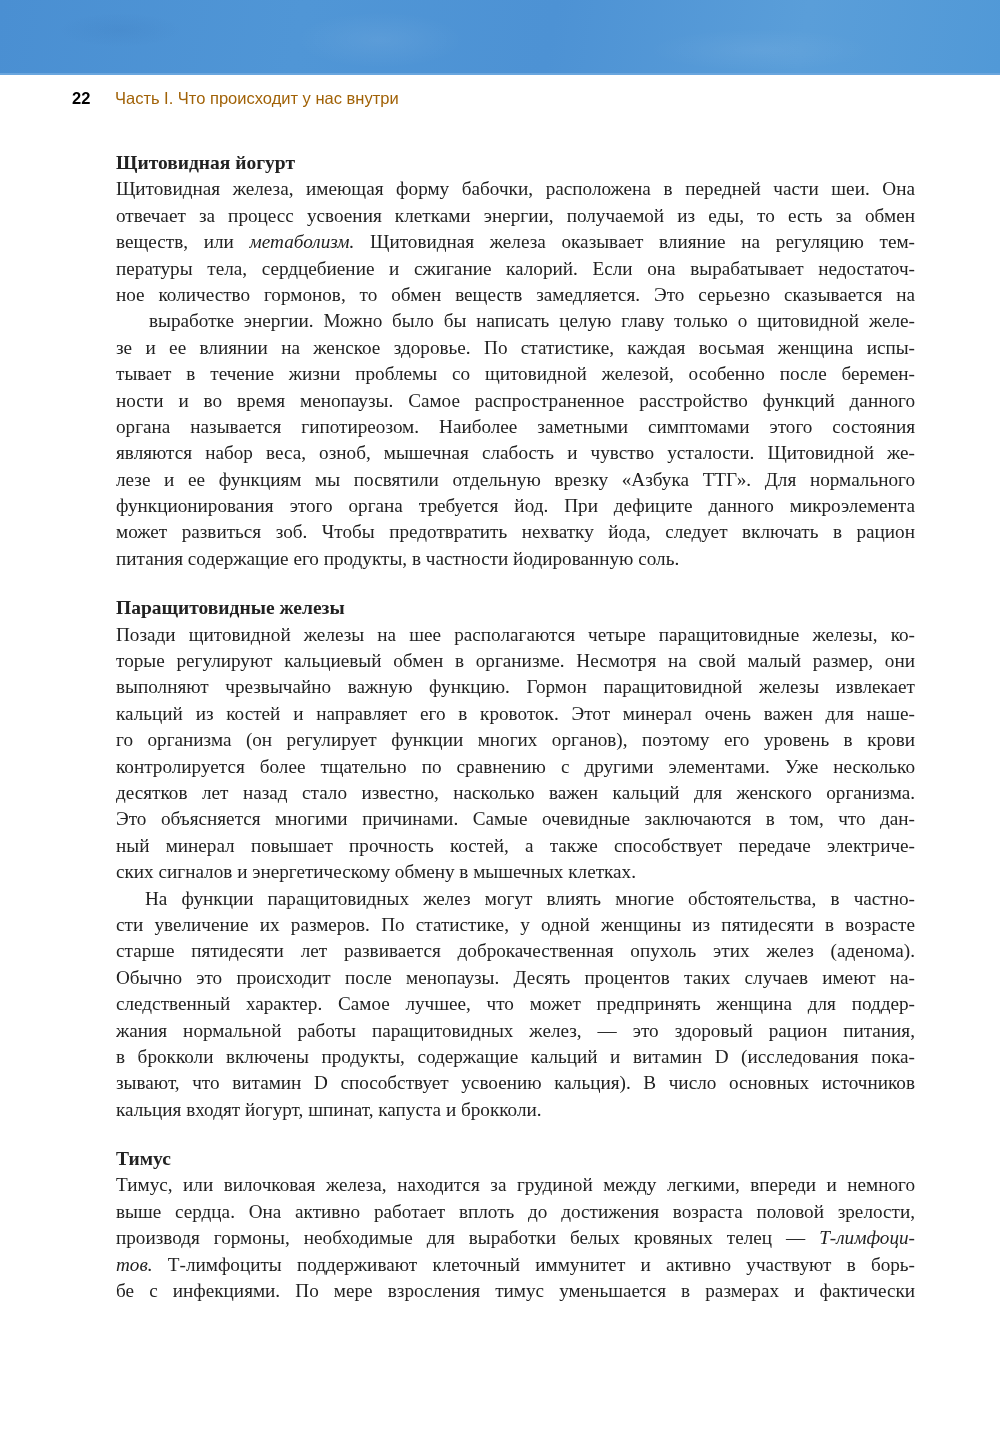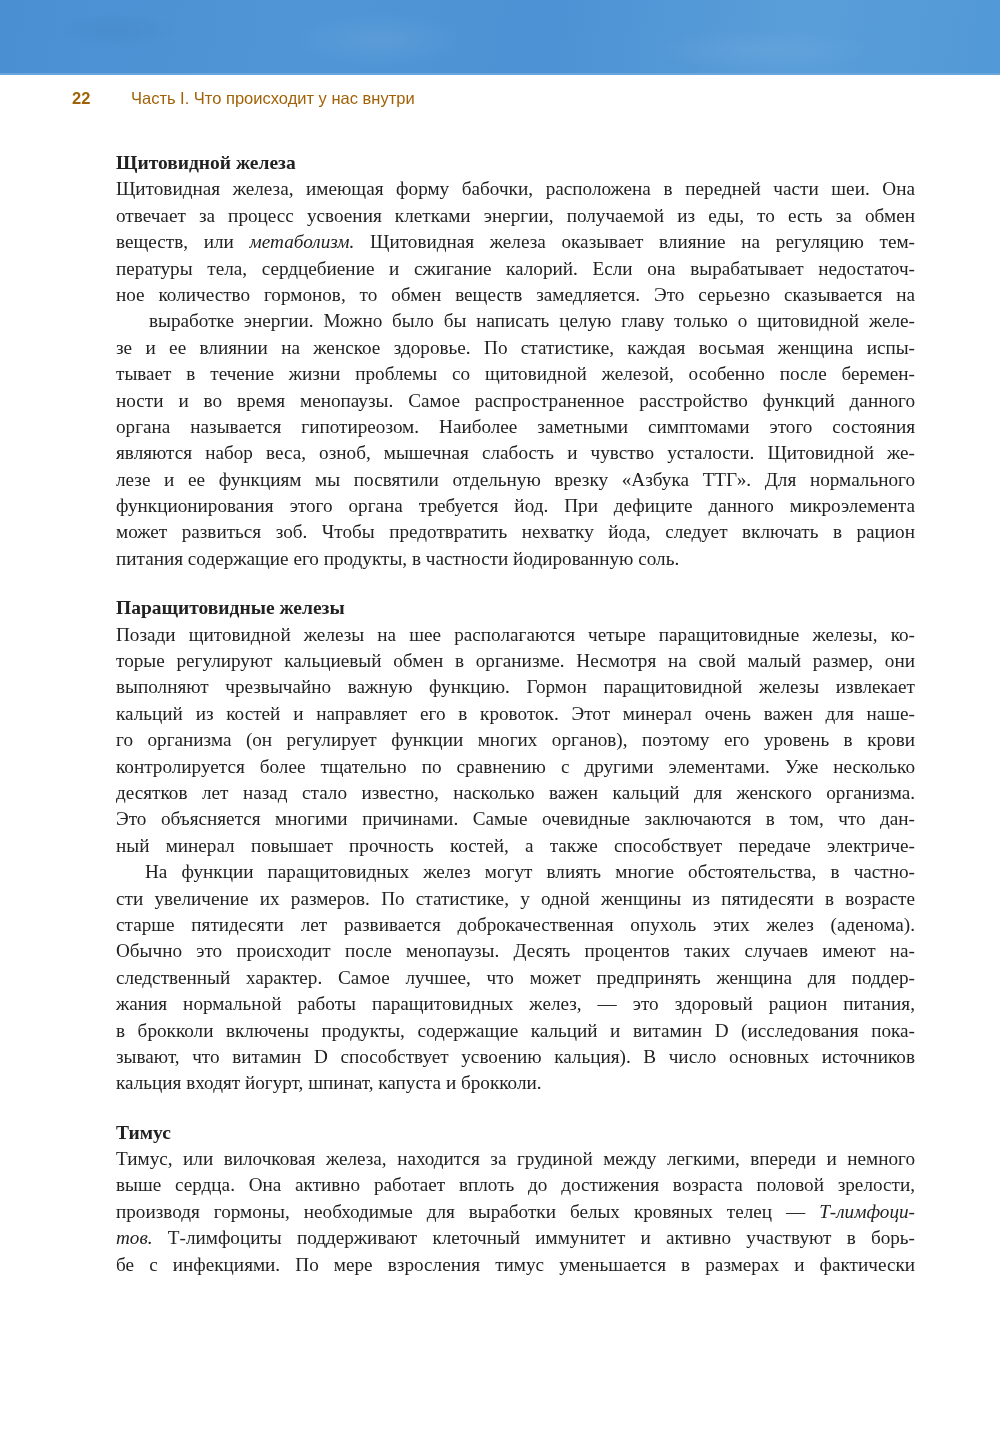--- a/index.html
+++ b/index.html
@@ -14,21 +14,21 @@
     background:
       radial-gradient(ellipse 120px 40px at 380px 40px, rgba(255,255,255,0.07), transparent 70%),
       radial-gradient(ellipse 160px 30px at 760px 50px, rgba(255,255,255,0.06), transparent 70%),
       radial-gradient(ellipse 90px 25px at 120px 30px, rgba(0,40,110,0.05), transparent 70%);
   }
   .running-head {
     position: absolute; top: 86px; left: 72px; height: 24px;
     font-family: "Liberation Sans", sans-serif; font-size: 16.5px; line-height: 24px;
     white-space: nowrap;
   }
-  .page-num { color: #a16207; font-weight: bold; margin-right: 36px; }
+  .page-num { color: #000000; font-weight: bold; margin-right: 20px; }
   .chapter { color: #a16207; }
   .content {
     position: absolute; left: 116px; top: 150px; width: 799px;
     font-family: "Liberation Serif", serif; font-size: 19.2px; color: #222;
   }
   .h { font-weight: bold; font-size: 19.5px; line-height: 26.4px; height: 26.4px; margin: 0; white-space: nowrap; }
   .ln {
     display: block; height: 26.4px; line-height: 26.4px;
     text-align: justify; text-align-last: justify; white-space: nowrap;
     overflow: hidden;
@@ -44,21 +44,21 @@
 <div class="banner"></div>
 
 <div class="running-head">
   <span class="page-num">22</span>
   <span class="chapter">Часть I. Что происходит у нас внутри</span>
 </div>
 
 <div class="content">
 
   <div>
-    <h2 class="h">Щитовидной железа</h2>
+    <h2 class="h">Щитовидная йогурт</h2>
     <div>
       <span class="ln" style="white-space: normal;">Щитовидная железа, имеющая форму бабочки, расположена в передней части шеи. Она</span>
       <span class="ln" style="white-space: normal;">отвечает за процесс усвоения клетками энергии, получаемой из еды, то есть за обмен</span>
       <span class="ln" style="white-space: normal;"><span>веществ, или </span><em>метаболизм.</em><span> Щитовидная железа оказывает влияние на регуляцию тем-</span></span>
       <span class="ln" style="white-space: normal;">пературы тела, сердцебиение и сжигание калорий. Если она вырабатывает недостаточ-</span>
       <span class="ln" style="white-space: normal;">ное количество гормонов, то обмен веществ замедляется. Это серьезно сказывается на</span>
       <span class="ln" style="white-space: normal; margin-left: 33px;">выработке энергии. Можно было бы написать целую главу только о щитовидной желе-</span>
       <span class="ln" style="white-space: normal;">зе и ее влиянии на женское здоровье. По статистике, каждая восьмая женщина испы-</span>
       <span class="ln" style="white-space: normal;">тывает в течение жизни проблемы со щитовидной железой, особенно после беремен-</span>
       <span class="ln" style="white-space: normal;">ности и во время менопаузы. Самое распространенное расстройство функций данного</span>
@@ -78,20 +78,21 @@
     <div>
       <span class="ln" style="white-space: normal;">Позади щитовидной железы на шее располагаются четыре паращитовидные железы, ко-</span>
       <span class="ln" style="white-space: normal;">торые регулируют кальциевый обмен в организме. Несмотря на свой малый размер, они</span>
       <span class="ln" style="white-space: normal;">выполняют чрезвычайно важную функцию. Гормон паращитовидной железы извлекает</span>
       <span class="ln" style="white-space: normal;">кальций из костей и направляет его в кровоток. Этот минерал очень важен для наше-</span>
       <span class="ln" style="white-space: normal;">го организма (он регулирует функции многих органов), поэтому его уровень в крови</span>
       <span class="ln" style="white-space: normal;">контролируется более тщательно по сравнению с другими элементами. Уже несколько</span>
       <span class="ln" style="white-space: normal;">десятков лет назад стало известно, насколько важен кальций для женского организма.</span>
       <span class="ln" style="white-space: normal;">Это объясняется многими причинами. Самые очевидные заключаются в том, что дан-</span>
       <span class="ln" style="white-space: normal;">ный минерал повышает прочность костей, а также способствует передаче электриче-</span>
+      <span class="ln last" style="white-space: normal;">ских сигналов и энергетическому обмену в мышечных клетках.</span>
     </div>
     <div>
       <span class="ln indent" style="white-space: normal;">На функции паращитовидных желез могут влиять многие обстоятельства, в частно-</span>
       <span class="ln" style="white-space: normal;">сти увеличение их размеров. По статистике, у одной женщины из пятидесяти в возрасте</span>
       <span class="ln" style="white-space: normal;">старше пятидесяти лет развивается доброкачественная опухоль этих желез (аденома).</span>
       <span class="ln" style="white-space: normal;">Обычно это происходит после менопаузы. Десять процентов таких случаев имеют на-</span>
       <span class="ln" style="white-space: normal;">следственный характер. Самое лучшее, что может предпринять женщина для поддер-</span>
       <span class="ln" style="white-space: normal;">жания нормальной работы паращитовидных желез, — это здоровый рацион питания,</span>
       <span class="ln" style="white-space: normal;">в брокколи включены продукты, содержащие кальций и витамин D (исследования пока-</span>
       <span class="ln" style="white-space: normal;">зывают, что витамин D способствует усвоению кальция). В число основных источников</span>

